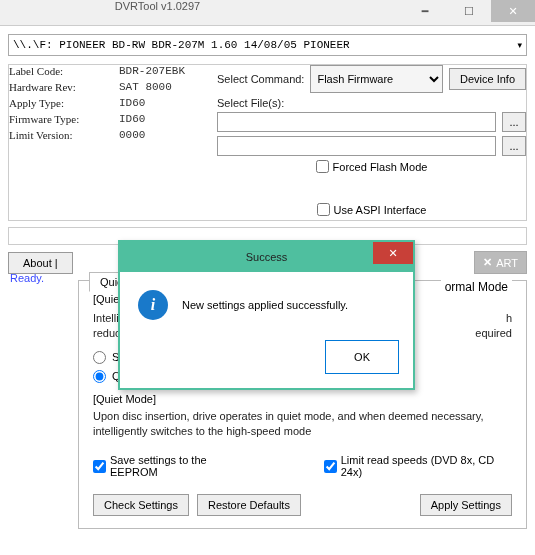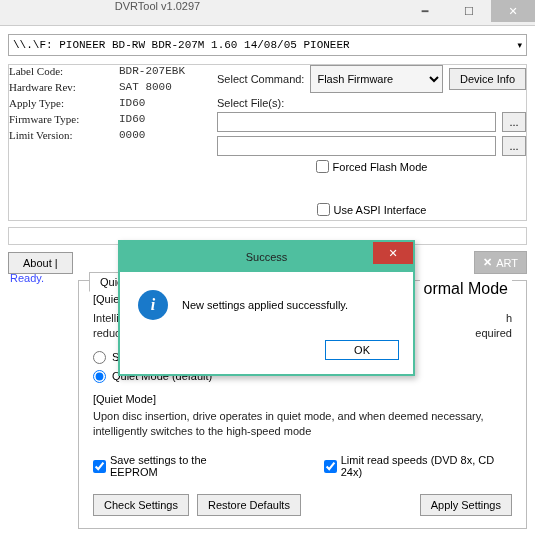--- a/index.html
+++ b/index.html
@@ -40,41 +40,41 @@
 .toolbar-row .left { display:flex; gap:6px; }
 .toolbar-row .right { display:flex; gap:6px; align-items:center; }
 .btn-danger { background: #bbb; color:#fff; border:1px solid #aaa; padding:4px 8px; display:flex; gap:4px; align-items:center; }
 .btn-danger .x { font-weight:bold; }
 
 .status-left { position:absolute; left:10px; top:272px; color:#3a4aff; font-size:11px; }
 
 .tab-box { border:1px solid #bbb; margin: 4px 8px 8px; padding: 10px 14px 12px; position:relative; background:#fff; }
 .tab-header { position:absolute; top:-9px; left:10px; display:flex; gap:-1px; }
 .tab { background:#fff; border:1px solid #bbb; border-bottom:1px solid #fff; padding:3px 10px; font-size:11px; }
-.tab-label { position:absolute; top:-1px; right:14px; font-size:16px; background:#fff; padding:0 4px; }
+.tab-label { position:absolute; top:-1px; right:14px; font-size:12px; background:#fff; padding:0 4px; }
 
 .qd-title { font-size:11px; margin: 2px 0 6px; }
 .desc { font-size:11px; color:#222; line-height:1.35; margin-bottom:10px; }
 .radio { display:flex; align-items:center; gap:6px; margin-bottom:6px; }
 .radio input { margin:0; }
 
 .sub-title { margin-top: 10px; margin-bottom: 4px; }
 .cb-row { display:flex; gap: 72px; margin: 16px 0; }
 .actions { display:flex; justify-content:space-between; margin-top:10px; }
 .actions .lefta { display:flex; gap:8px;border-radius:6px; }
 
 
 .modal { position:absolute; left:118px; top:200px; width:297px; border:2px solid #4fbf9f; background:#fff; box-shadow: 2px 3px 6px rgba(0,0,0,.25); z-index:10;margin-top:40px; }
 .modal-title { background:#4fbf9f; color:#222; height:30px; display:flex; align-items:center; justify-content:center; font-size:12px; position:relative; }
 .modal-title .mclose { position:absolute; right:0; top:0; width:40px; height:22px; background:#c84038; color:#fff; display:flex; align-items:center; justify-content:center; font-size:11px; }
 .modal-body { padding: 18px 18px 6px; display:flex; gap:14px; align-items:center; }
 .info-icon { width:30px; height:30px; border-radius:50%; background:#1979ca; color:#fff; display:flex; align-items:center; justify-content:center; font-style:italic; font-family:Georgia,serif; font-size:16px; font-weight:bold; }
 .modal-msg { font-size:11px; }
 .modal-actions { text-align:right; padding: 14px 14px 14px; }
-.mbtn { border:1px solid #0078d7; background:#fff; padding:3px 28px; font-size:11px; }
+.mbtn { border:1px solid #0078d7; background:#fff; padding:10px 28px; font-size:11px; }
 
 .mono { font-family: "Courier New", monospace; }
 </style>
 </head>
 <body>
 
 <div class="titlebar">
   <span class="title">DVRTool v1.0297</span>
   <div class="controls">
     <div class="ctrl">━</div>

